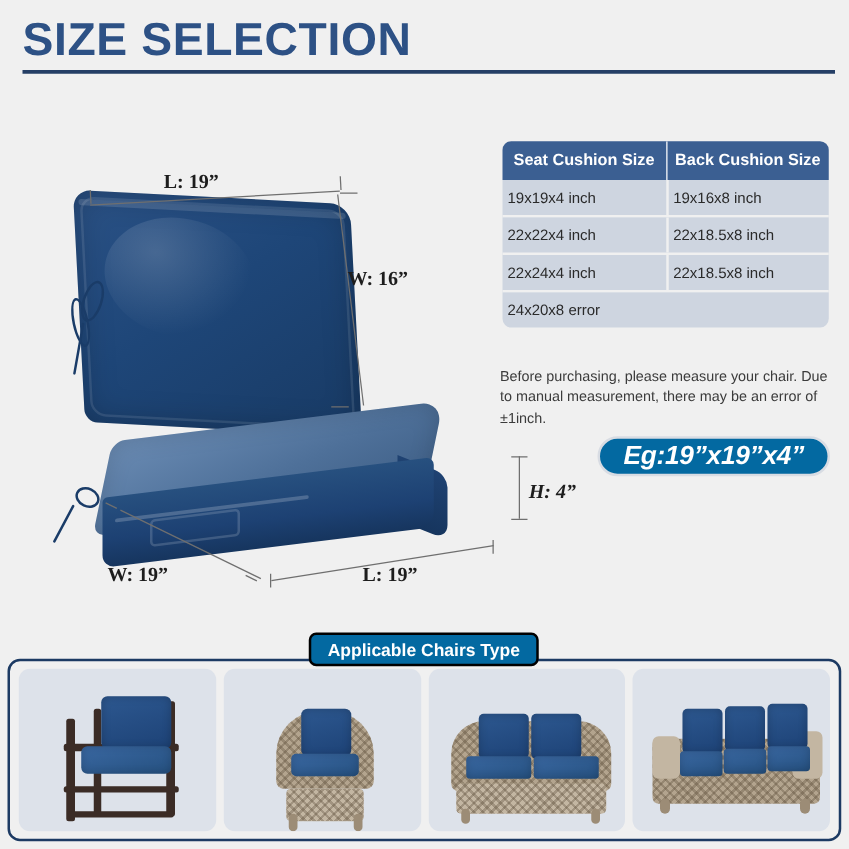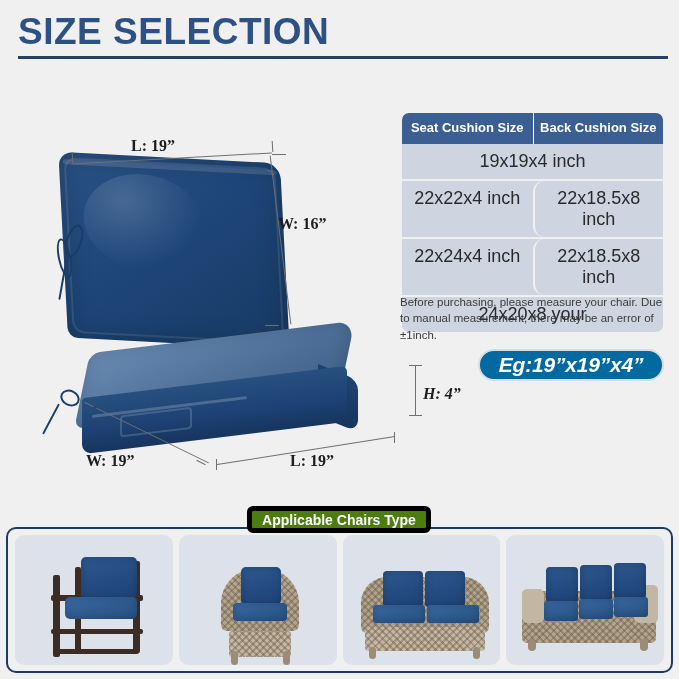--- a/index.html
+++ b/index.html
@@ -61,24 +61,22 @@
 
   .st-row {
     display: flex;
     background: #ced5e0;
     border-bottom: 2px solid #f0f0f0;
   }
   .st-row:last-child { border-bottom: none; border-radius: 0 0 7px 7px; }
   .st-row .st-cell {
     flex: 1 1 50%;
     color: #2a2a2a;
-    font-size: 18px;
-    text-align: center;
+    font-size: 12px;
     padding: 7px 4px;
-    border-radius: 11px;
   }
   .st-row .st-cell + .st-cell { border-left: 2px solid #f0f0f0; }
 
   
   .note-block {
     position: absolute;
     left: 400px; top: 294px;
     width: 272px;
   }
   .note-label {
@@ -254,22 +252,22 @@
   .lbl-l-19   { left: 290px; top: 452px; }
   .line-l-19  { left: 216px; top: 450px; width: 180px; height: 1px; transform: rotate(-9deg); }
   .cap-l19-a  { left: 216px; top: 459px; width: 1px; height: 11px; }
   .cap-l19-b  { left: 394px; top: 432px; width: 1px; height: 11px; }
 
   
   .chairs-banner {
     position: absolute;
     left: 247px; top: 506px;
     width: 184px; height: 27px;
-    background: #4d7c0f;
-    border: 5px solid #000000;
+    background: #0369a1;
+    border: 2px solid #000000;
     border-radius: 6px;
     color: #ffffff;
     font-size: 14px;
     font-weight: bold;
     display: flex;
     align-items: center;
     justify-content: center;
     z-index: 3;
   }
   .chairs-frame {
@@ -363,31 +361,32 @@
 <div class="dim-cap cap-l19-b"></div>
 <div class="dim-label lbl-l-19">L: 19”</div>
 
 <div class="size-table">
   <div class="st-head">
     <div class="st-cell">Seat Cushion Size</div>
     <div class="st-cell">Back Cushion Size</div>
   </div>
   <div class="st-row">
     <div class="st-cell">19x19x4 inch</div>
+    <div class="st-cell">19x16x8 inch</div>
   </div>
   <div class="st-row">
     <div class="st-cell">22x22x4 inch</div>
     <div class="st-cell">22x18.5x8 inch</div>
   </div>
   <div class="st-row">
     <div class="st-cell">22x24x4 inch</div>
     <div class="st-cell">22x18.5x8 inch</div>
   </div>
   <div class="st-row">
-    <div class="st-cell">24x20x8 your</div>
+    <div class="st-cell">24x20x8 error</div>
   </div>
 </div>
 
 <div class="note-block">
   <div class="note-text">Before purchasing, please measure your chair. Due to manual measurement, there may be an error of ±1inch.</div>
 </div>
 
 <div class="eg-badge">Eg:19”x19”x4”</div>
 
 <div class="chairs-banner">Applicable Chairs Type</div>

